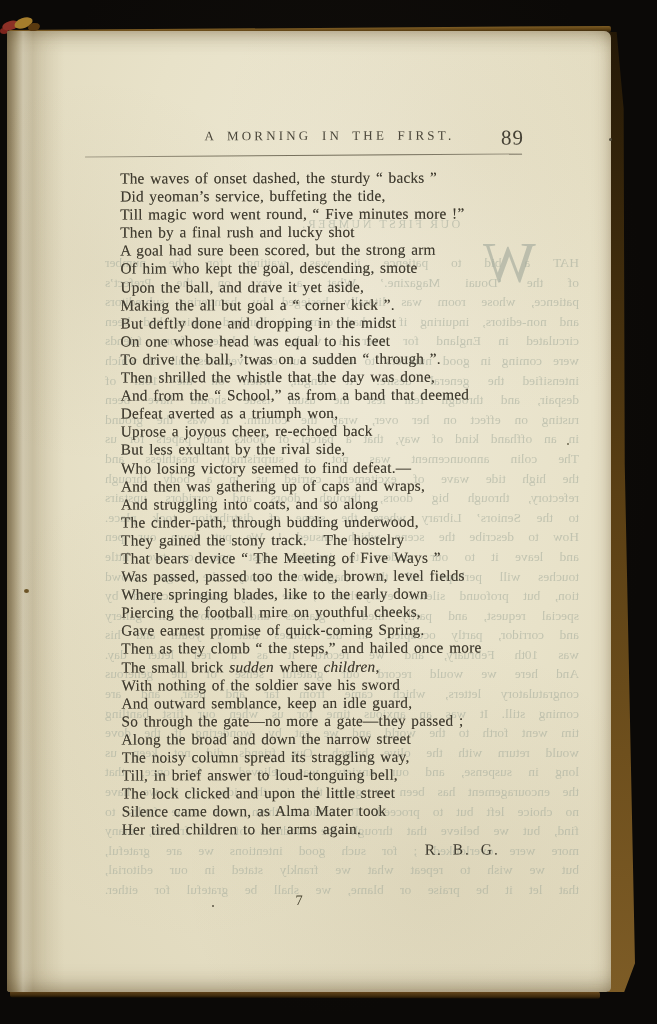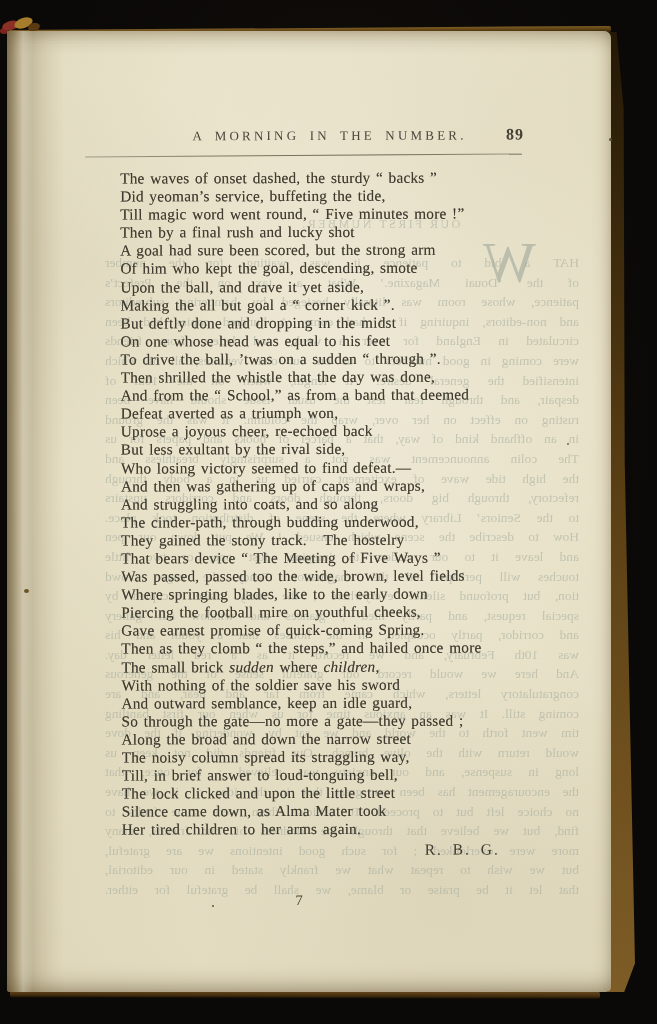--- a/index.html
+++ b/index.html
@@ -75,21 +75,21 @@
   }
   .ghost-line{text-align-last:justify;white-space:nowrap;overflow:hidden;}
   
   .content{position:absolute;inset:0;transform:rotate(-0.15deg);color:#3f3b30;}
   .running-head{
     position:absolute;left:79px;top:97px;width:437px;text-align:center;
     font-size:13px;letter-spacing:3.2px;word-spacing:4px;color:#4a463a;
   }
   .running-head .title{padding-left:52px;}
   .pagenum{
-    position:absolute;right:-2px;top:-2px;font-size:16px;letter-spacing:1px;color:#454135;font-weight:bold;
+    position:absolute;right:-2px;top:-2px;font-size:21px;letter-spacing:1px;color:#454135;
   }
   .head-rule{
     position:absolute;left:79px;top:124px;width:437px;height:1px;
     background:linear-gradient(90deg,rgba(110,104,88,.55),#7d7763 30%,#6e6855 70%,rgba(110,104,88,.6));
     transform:rotate(-0.25deg);
   }
   .poem{
     position:absolute;left:114px;top:138px;width:440px;
     font-size:15.3px;line-height:18.1px;letter-spacing:.2px;word-spacing:1.6px;
   }
@@ -163,21 +163,21 @@
         <div class="ghost-line">the encouragement has been so great that in the idea of it we have</div>
         <div class="ghost-line">no choice left but to proceed. To criticise them were some faults to</div>
         <div class="ghost-line">find, but we believe that through the kindness of our friends, many</div>
         <div class="ghost-line">more were overlooked ; for such good intentions we are grateful,</div>
         <div class="ghost-line">but we wish to repeat what we frankly stated in our editorial,</div>
         <div class="ghost-line">that let it be praise or blame, we shall be grateful for either.</div>
       </div>
 
     <div class="content">
       <div class="running-head">
-        <span class="title">A MORNING IN THE NUMBER.</span>
+        <span class="title">A MORNING IN THE FIRST.</span>
         <span class="pagenum">89</span>
       </div>
       <div class="head-rule"></div>
 
       <div class="poem">
           <div class="poem-line">The waves of onset dashed, the sturdy “ backs ”</div>
           <div class="poem-line">Did yeoman’s service, buffeting the tide,</div>
           <div class="poem-line">Till magic word went round, “ Five minutes more !”</div>
           <div class="poem-line">Then by a final rush and lucky shot</div>
           <div class="poem-line">A goal had sure been scored, but the strong arm</div>

